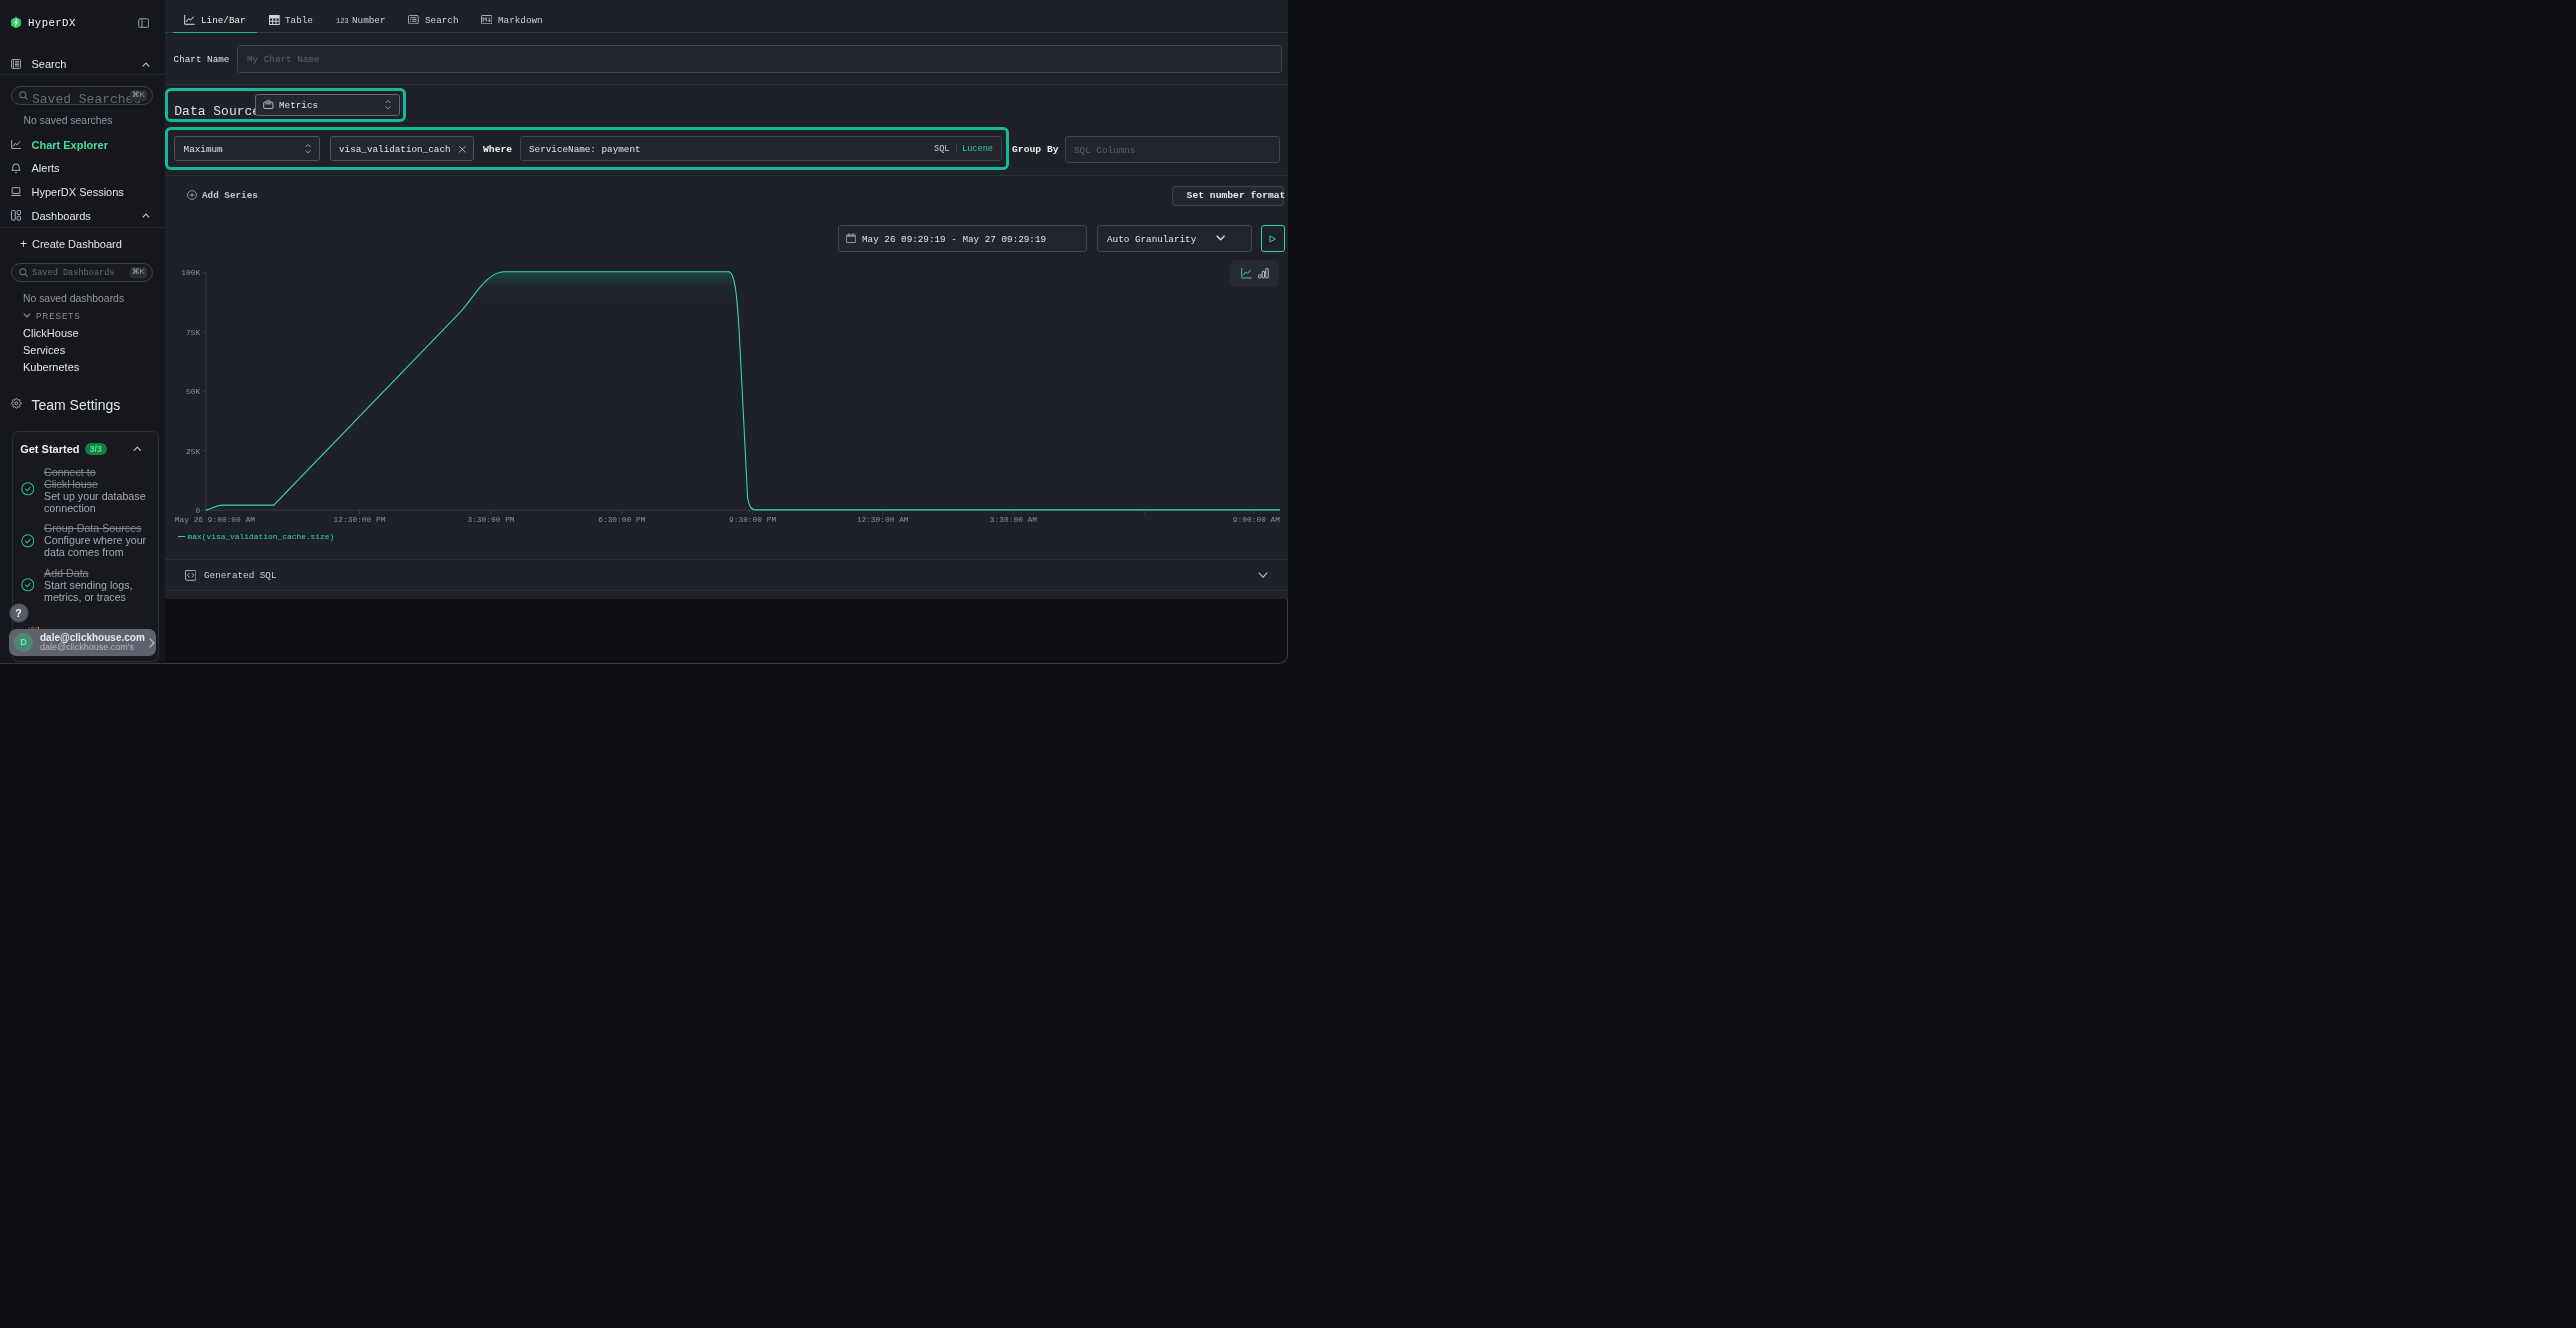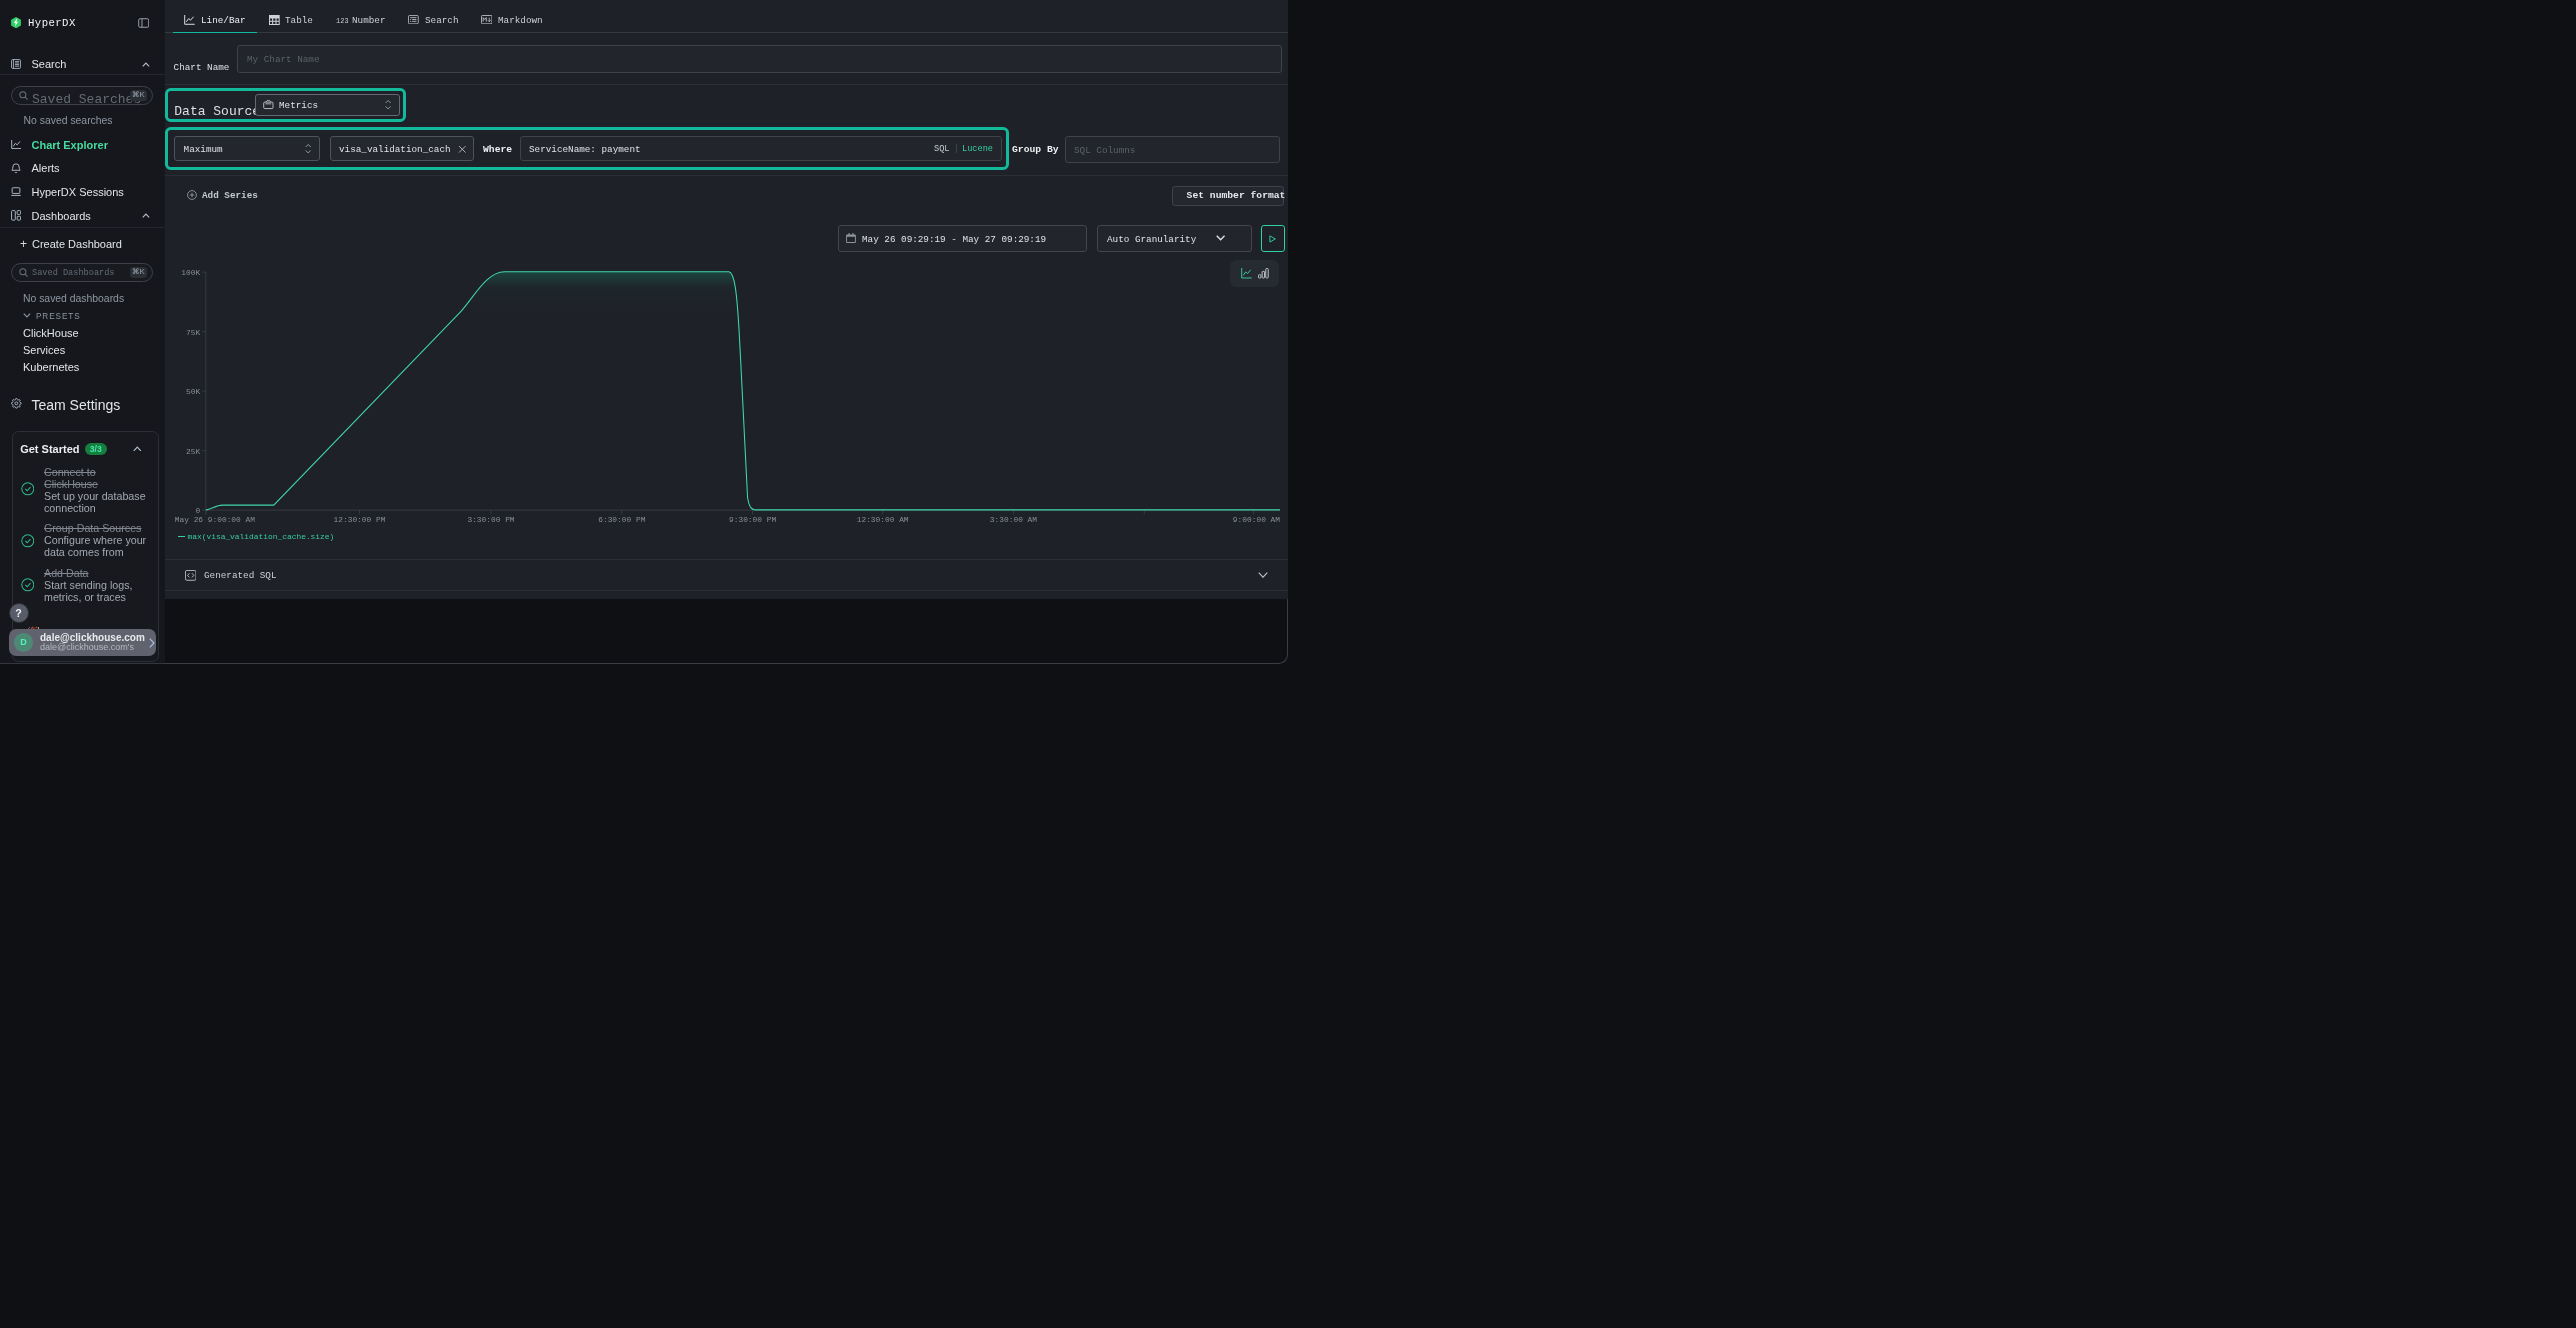--- a/index.html
+++ b/index.html
@@ -173,21 +173,21 @@
       <line x1="5.8" y1="8.9" x2="11.8" y2="8.9"></line>
     </svg>
   <div class="abs mono" style="left:260px;top:15px;font-size:9.3px;color:#ced2d8">Search</div>
   <svg class="abs" style="left:316px;top:15px" width="11.4" height="9.3" viewBox="0 0 16 13" fill="none" stroke="#ced2d8" stroke-width="1.2">
       <rect x="0.6" y="0.6" width="14.8" height="11.8" rx="1.5"></rect>
       <path d="M3 9.4 V3.6 L5.2 6.4 L7.4 3.6 V9.4" stroke-width="1.1"></path>
       <path d="M11.6 3.6 V9.2 M9.6 7.4 L11.6 9.4 L13.6 7.4" stroke-width="1.1"></path>
     </svg>
   <div class="abs mono" style="left:333px;top:15px;font-size:9.3px;color:#ced2d8">Markdown</div>
 
-  <div class="abs mono" style="left:8.6px;top:62px;font-size:9.3px;color:#dce0e5">Chart Name</div>
+  <div class="abs mono" style="left:8.6px;top:54px;font-size:9.3px;color:#dce0e5">Chart Name</div>
   <div class="abs" style="left:72px;top:45px;width:1045px;height:28px;background:#22252c;border:0.7px solid #3f444b;border-radius:2.9px"></div>
   <div class="abs mono" style="left:82px;top:54px;font-size:9.3px;color:#596169">My Chart Name</div>
   <div class="sep" style="top:84px"></div>
 
   <div class="abs" style="left:0px;top:88px;width:241px;height:34px;border:3.6px solid #12ba9b;border-radius:5.7px"></div>
   <div class="abs mono" style="left:9.3px;top:104px;font-size:13px;color:#dce0e5">Data Source</div>
   <div class="abs" style="left:90px;top:94px;width:145px;height:21.5px;background:#24272e;border:0.7px solid #646a73;border-radius:2.9px"></div>
   <svg class="abs" style="left:98px;top:99px" width="10.7" height="10.7" viewBox="0 0 15 15" fill="none" stroke="#ced2d8" stroke-width="1.2">
       <rect x="1" y="4.4" width="13" height="9" rx="1.4"></rect>
       <path d="M4.6 4.2 C4.6 2.8 5.6 2 7.5 2 C9.4 2 10.4 2.8 10.4 4.2"></path>

